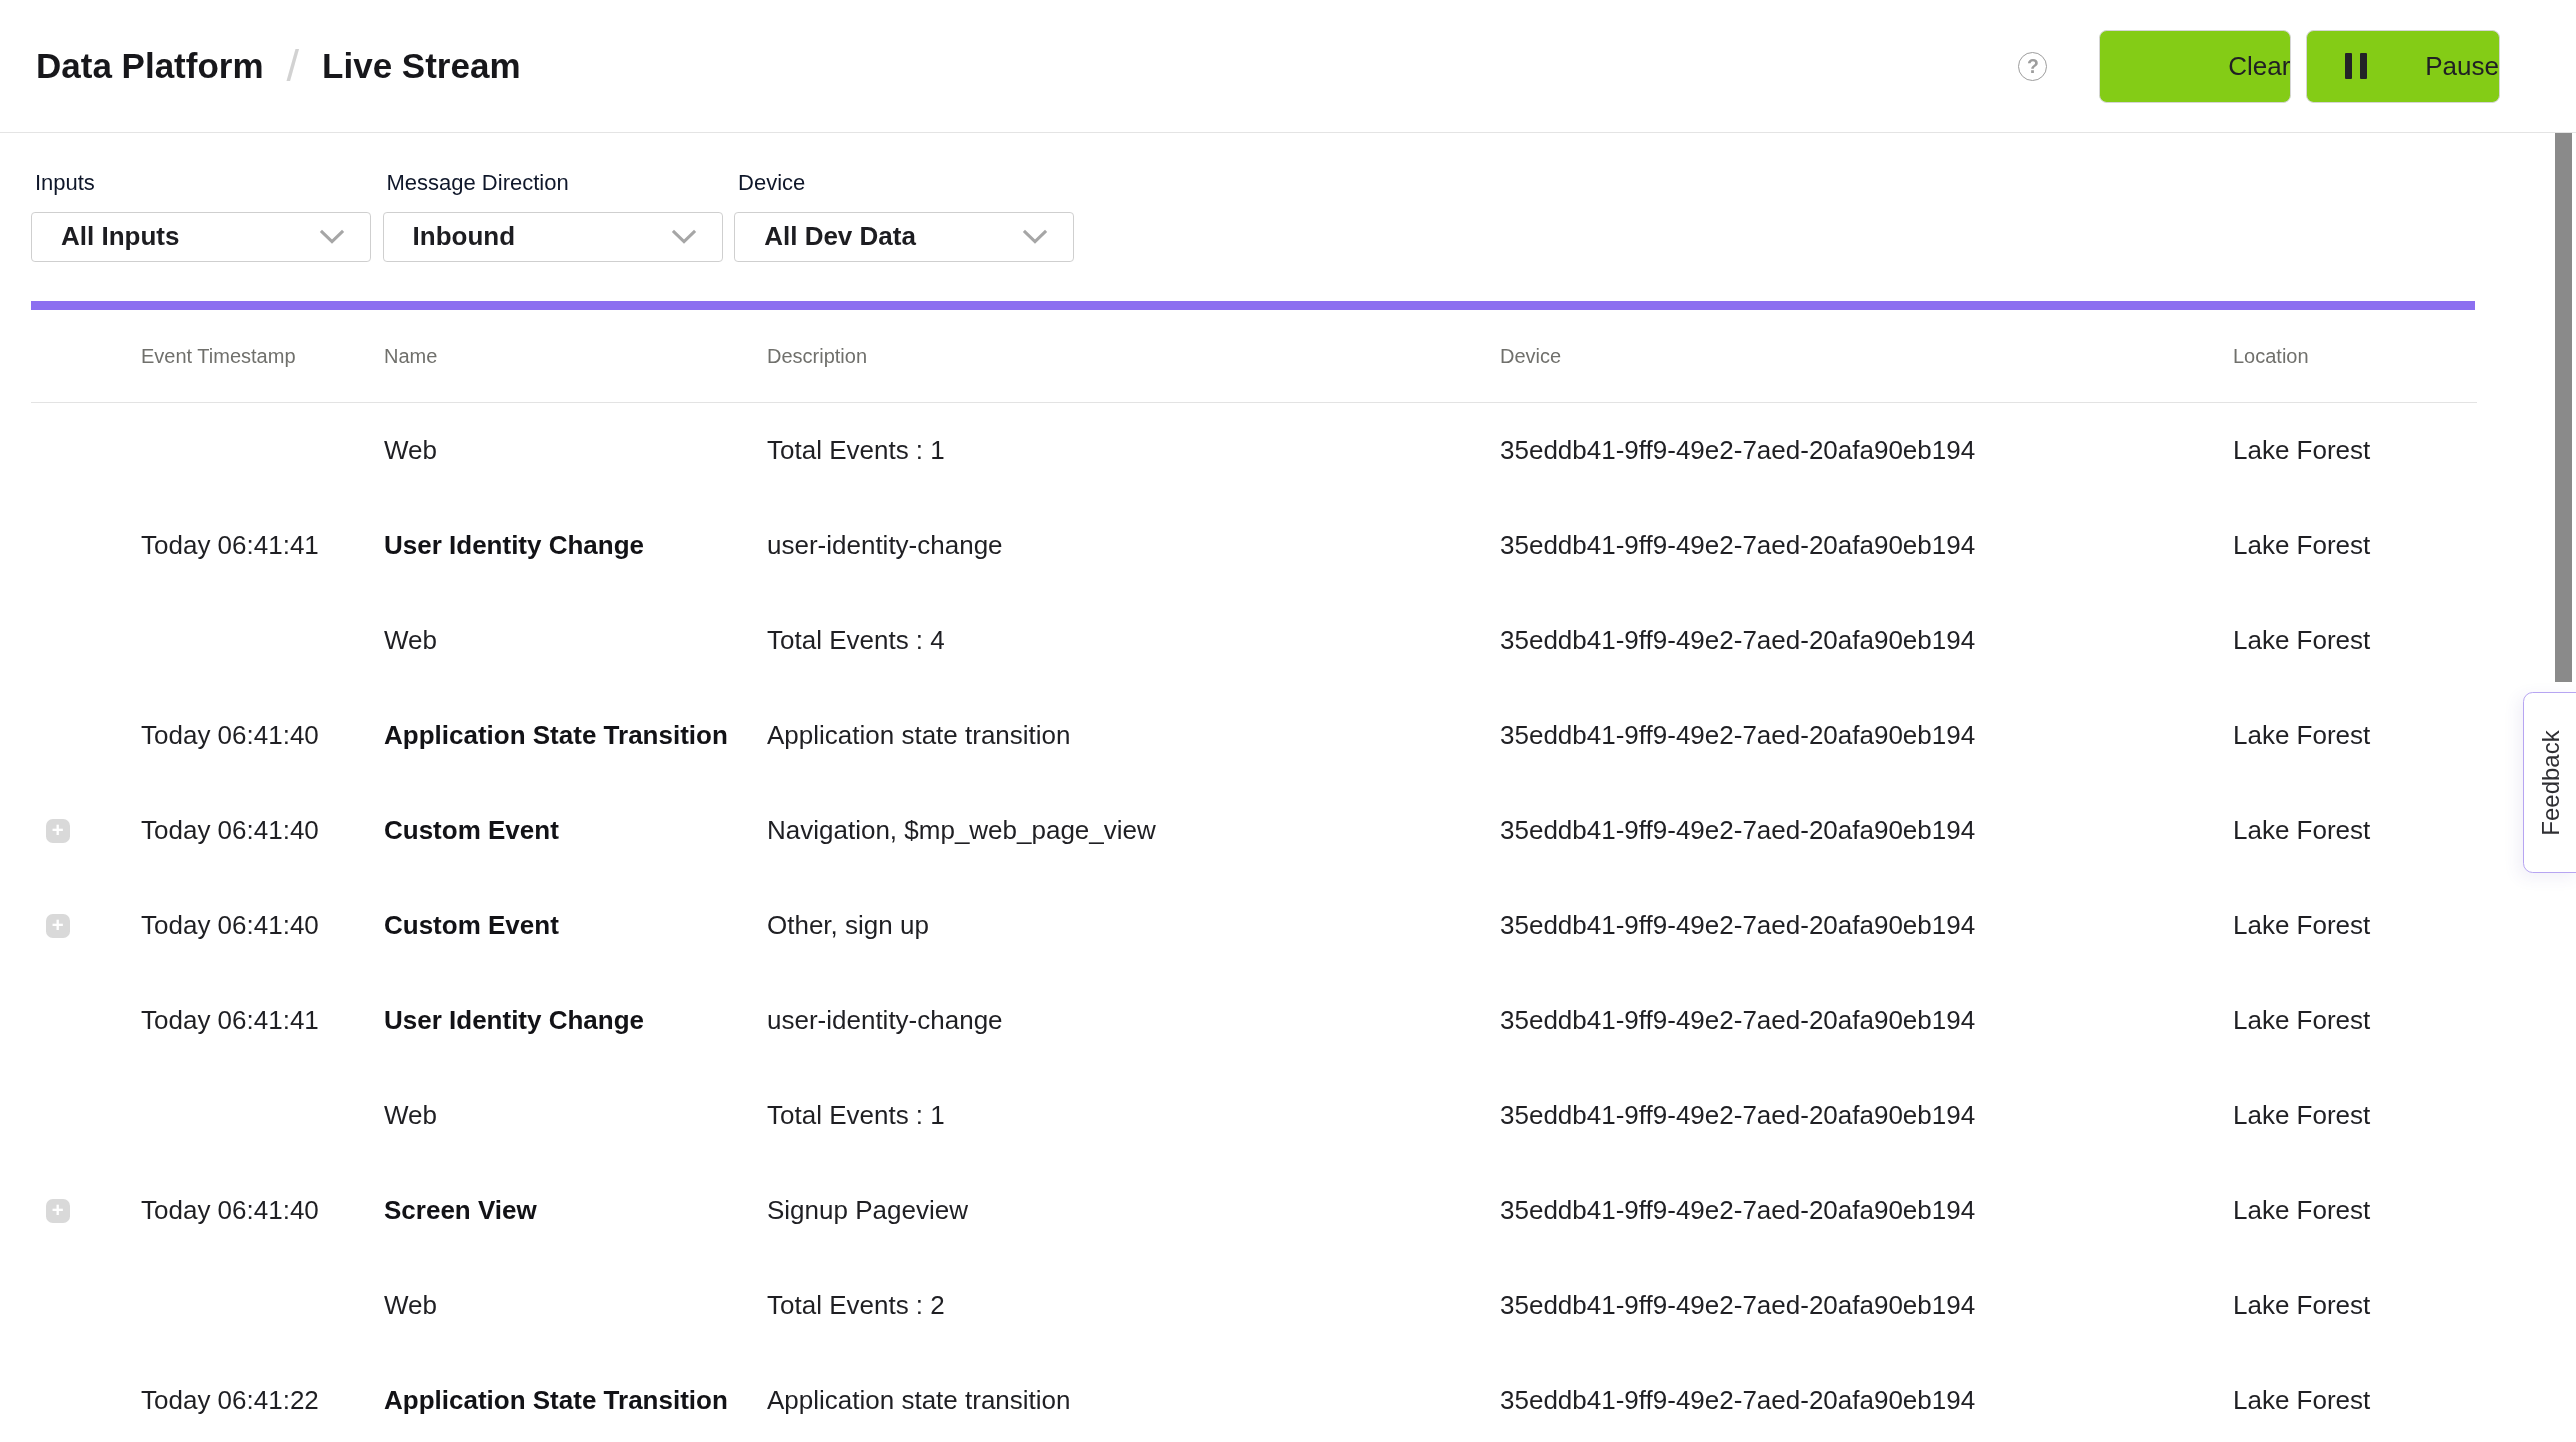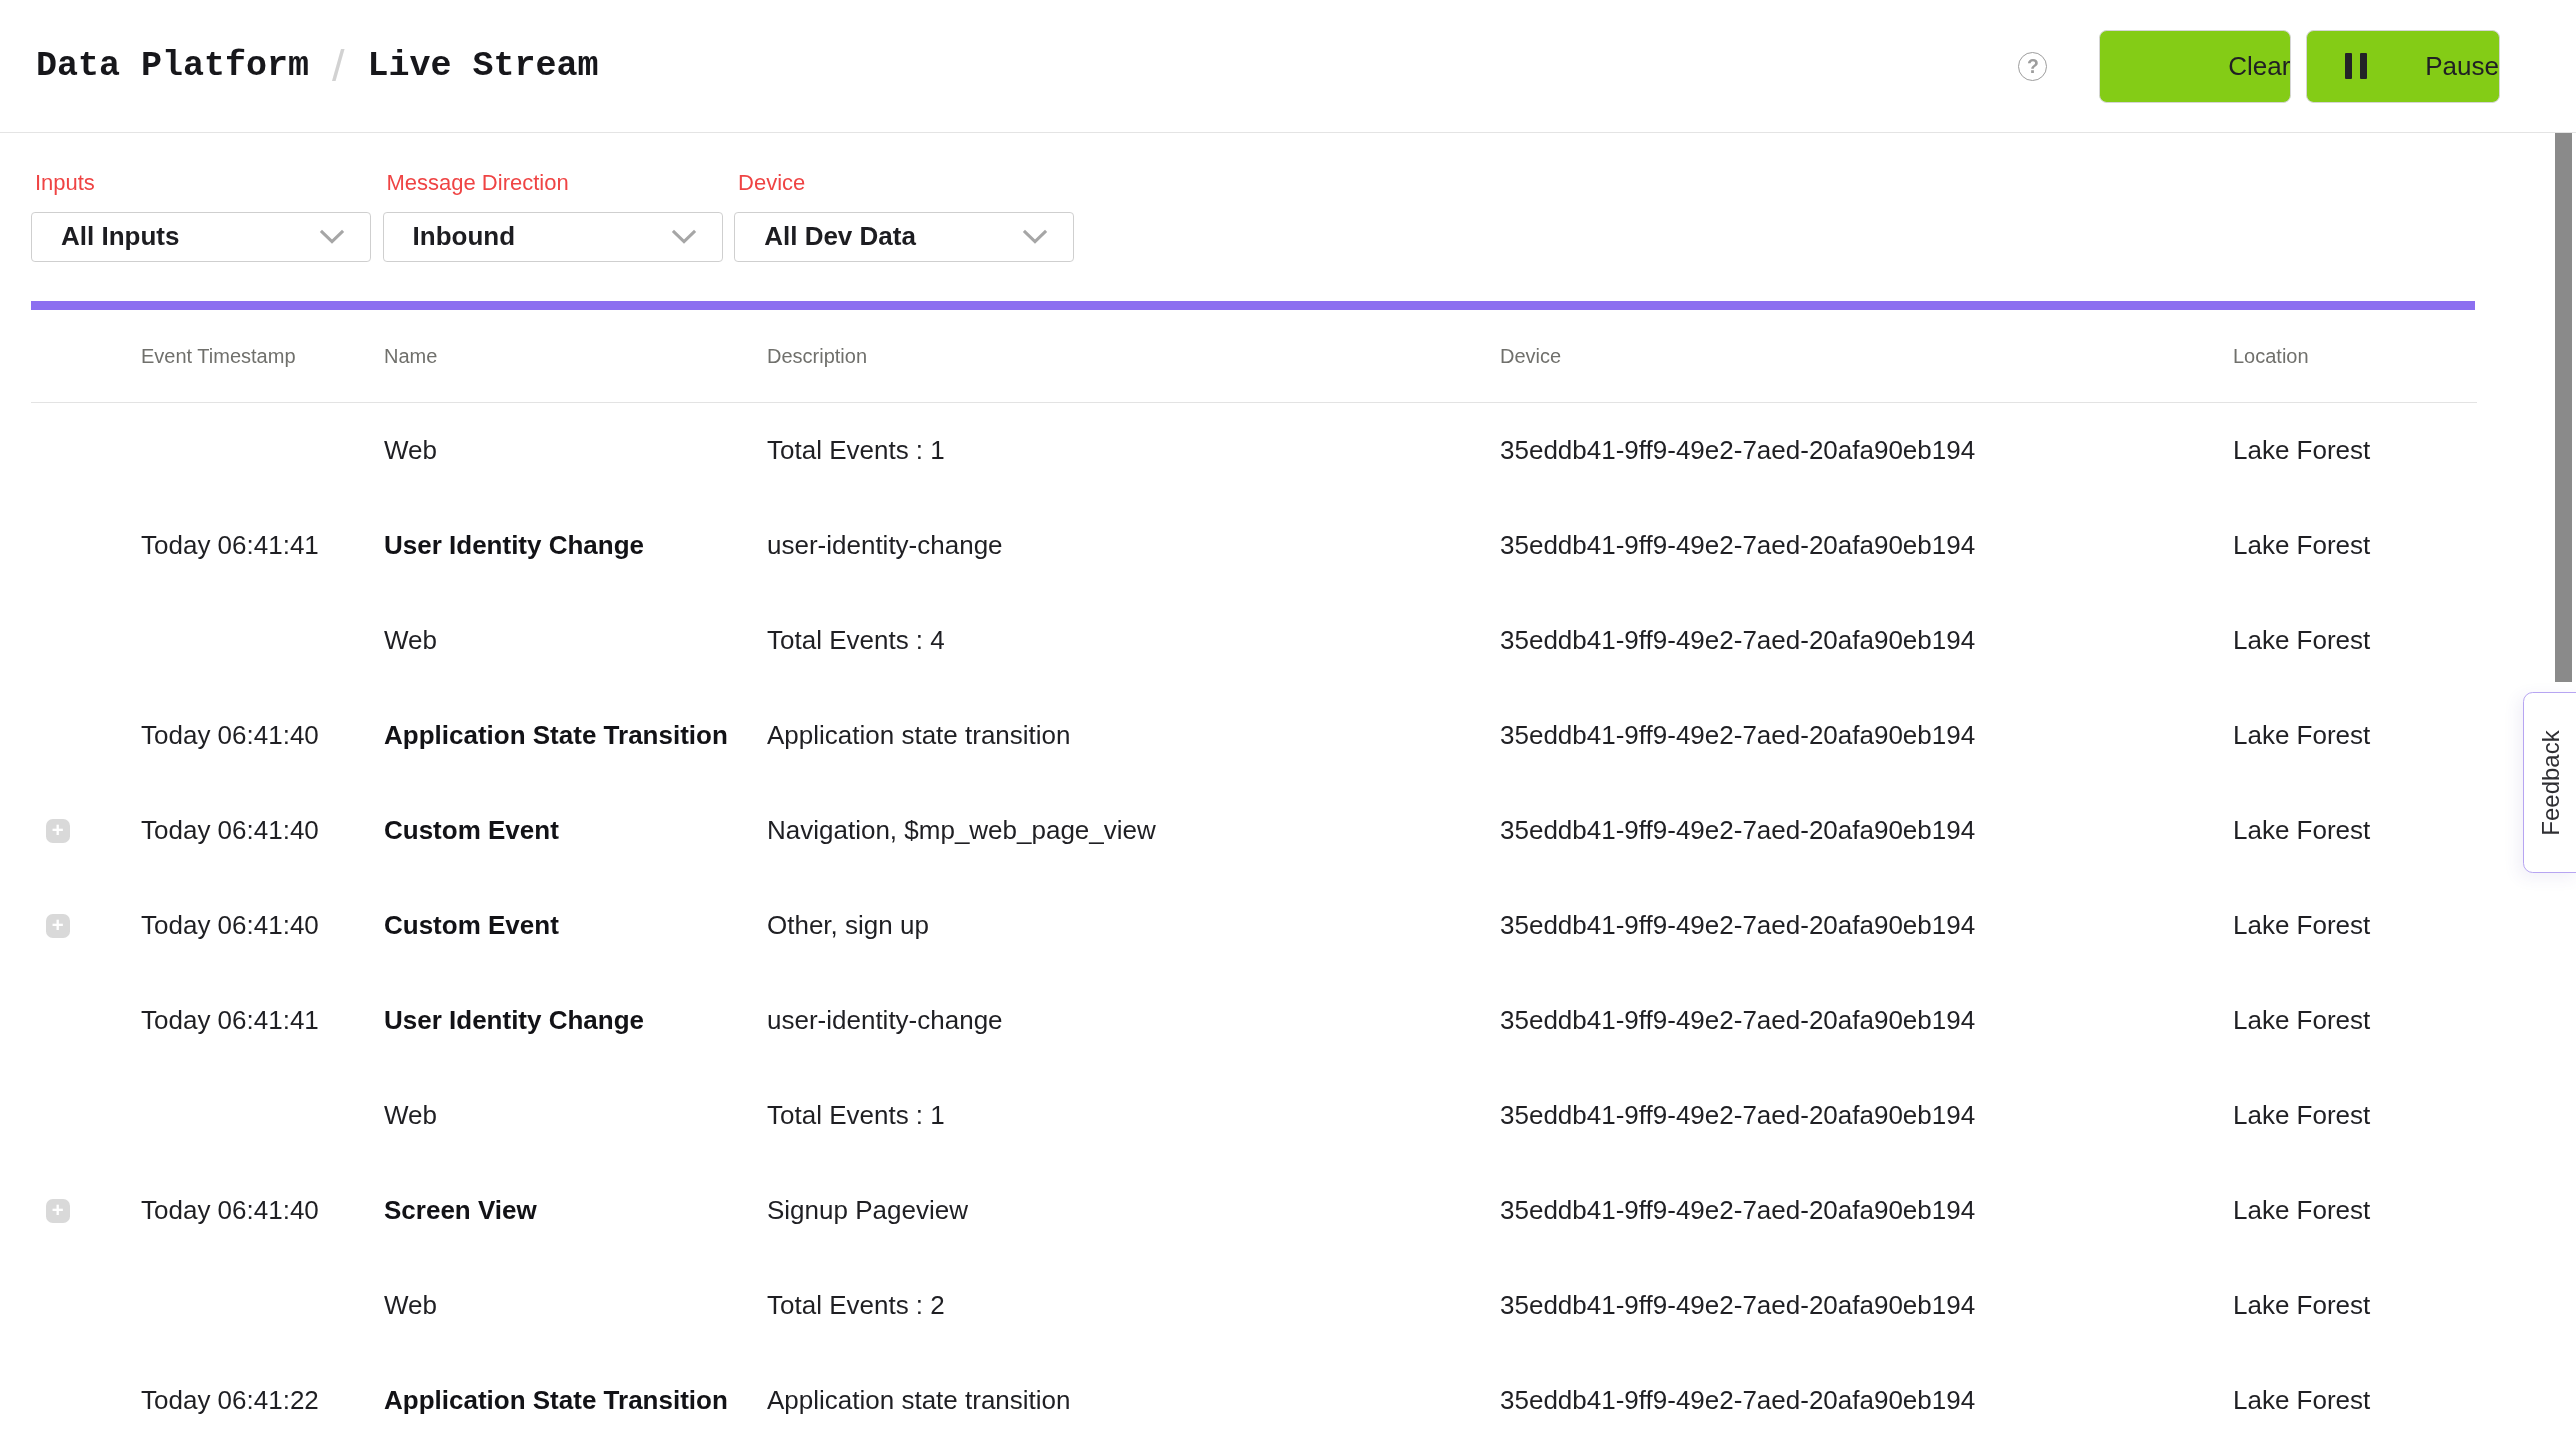--- a/index.html
+++ b/index.html
@@ -3,38 +3,38 @@
 <meta charset="utf-8">
 <style>
   * { margin:0; padding:0; box-sizing:border-box; }
   html,body { width:2576px; height:1442px; overflow:hidden; background:#ffffff;
               font-family:"Liberation Sans", sans-serif; }
   body { position:relative; color:#1f1f23; }
 
   
   .app-header { height:133px; border-bottom:1px solid #e4e4e4;
                 display:flex; align-items:center; padding:0 76px 0 36px; }
-  .crumb { font-size:35px; font-weight:700; color:#17171b;font-family:Liberation Mono, monospace; }
+  .crumb { font-size:35px; font-weight:700; color:#17171b; }
   .crumb-sep { font-size:45px; font-weight:400; color:#d2d2d2; margin:0 23px; }
   .header-right { margin-left:auto; display:flex; align-items:center; }
   .help-circle { width:29px; height:29px; border:1.9px solid #9d9d9d; border-radius:50%;
                  color:#9d9d9d; font-size:19.4px; font-weight:700; display:flex;
                  align-items:center; justify-content:center; margin-right:52px; cursor:pointer; }
   .btn { height:73px; background:#84cc16; border:1px solid #d5d5d5; border-radius:7.8px;
          display:flex; align-items:center; justify-content:flex-end;
          font-size:26px; font-weight:400; color:#202024; cursor:pointer; }
   .btn-clear { width:192px; margin-right:14.6px; }
   .btn-pause { width:194px;gap:37px; }
   .pause-bars { display:flex; gap:7.8px; margin-right:21.4px; }
   .pause-bars i { display:block; width:6.8px; height:26px; background:#232327; border-radius:1px; }
 
   
   .filters { padding:37px 0 0 31px; display:flex; gap:11.6px; }
   .filter-group { width:340px; }
-  .filter-label { font-size:22px; color:#ef4444; padding-left:3.9px; height:26px; }
+  .filter-label { font-size:22px; color:#0f172a; padding-left:3.9px; height:26px; }
   .select { margin-top:15.5px; height:50px; border:1px solid #cfcfcf; border-radius:3.9px;
             display:flex; align-items:center; padding:0 25px 0 29px;
             font-size:26px; font-weight:700; color:#1d1d21; cursor:pointer; background:#fff; }
   .select .chev { margin-left:auto; display:flex; }
 
   
   .accent-bar { margin:39px 0 0 31px; width:2444px; height:9.7px; }
 
   
   .table { margin-left:31px; width:2446px; }

